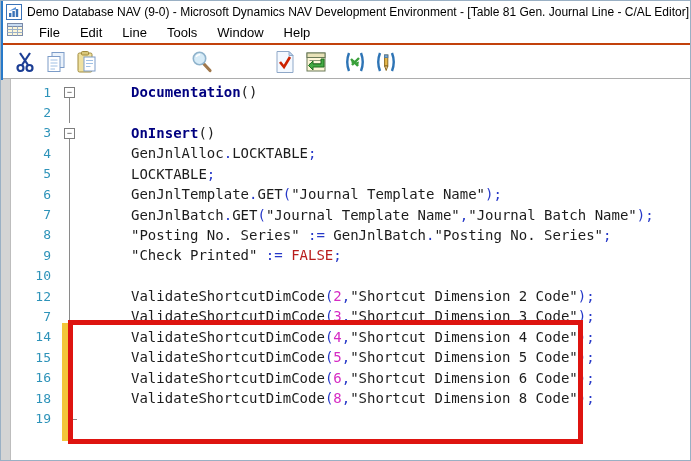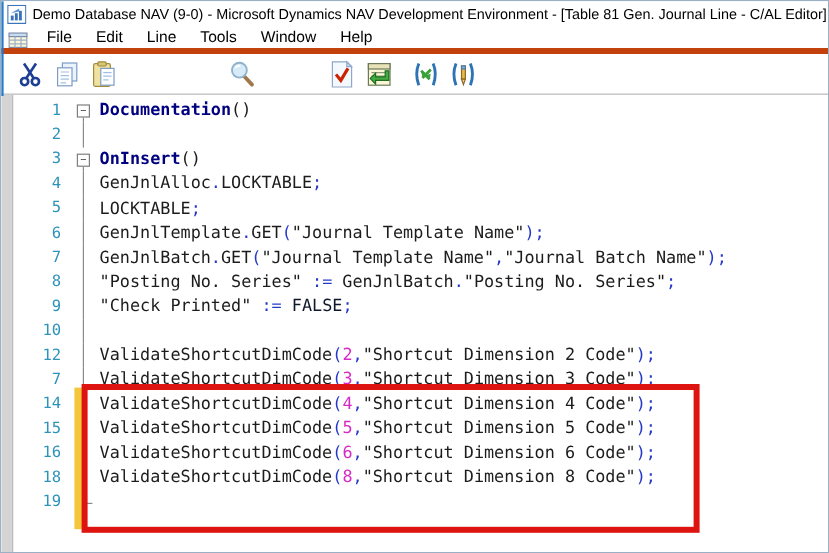--- a/index.html
+++ b/index.html
@@ -13,21 +13,21 @@
     border: 1px solid #9ab0c4;
   }
   .accent { position:absolute; left:0; top:0; width:2px; height:79px; background:#2779c9; z-index:5; }
 
   
   .titlebar { height:22px; display:flex; align-items:center; padding-left:5px; background:#fff; }
   .titlebar .ticon { width:16px; height:16px; margin-right:5px; flex:0 0 auto; }
   .titlebar .ttext { font-size:12px; color:#000; white-space:nowrap; }
 
   
-  .menubar { height:22px; display:flex; align-items:flex-end; background:#fff; border-bottom:5px solid #c2410c; padding-left:6px; }
+  .menubar { height:22px; display:flex; align-items:flex-start; background:#fff; border-bottom:2px solid #c2410c; padding-left:6px; }
   .menubar .micon { width:16px; height:13px; margin-right:6px; flex:0 0 auto; }
   .menu-item { font-size:13px; color:#000; padding:2px 10px; cursor:default; }
 
   
   .toolbar { height:34px; display:flex; align-items:center; background:#fff; border-bottom:1px solid #adadad; padding-left:10px; }
   .tbtn { width:28px; height:28px; display:flex; align-items:center; justify-content:center; margin-right:3px; }
   .tbtn svg { width:24px; height:24px; }
   .tbtn.gap-find { margin-left:84px; }
   .tbtn.gap-check { margin-left:52px; }
   .tbtn.gap-sym { margin-left:8px; }
@@ -39,26 +39,26 @@
   .code-row { display:flex; height:20.4px; align-items:center; position:relative; }
   .lnum { width:58px; flex:0 0 auto; text-align:right; padding-right:8px; font-size:13px; color:#2e93b9; z-index:2; }
   .fold { width:22px; flex:0 0 auto; position:relative; height:100%; }
   .fold .vl { position:absolute; left:10px; top:0; bottom:0; width:1px; background:#8a8a8a; }
   .fold.f-minus .vl { top:15px; }
   .fold.f-end .vl { bottom:9px; }
   .fold .hl { position:absolute; left:10px; bottom:9px; width:8px; height:1px; background:#8a8a8a; }
   .fold .fbox { position:absolute; left:5px; top:5px; width:11px; height:11px; border:1px solid #7e7e7e;
                 background:#fff; font-size:9px; line-height:9px; text-align:center; color:#333;
                 font-family:"Liberation Sans",sans-serif; }
-  .codeline { white-space:pre; font-size:14px; color:#1c1c1c; padding-left:2px; }
+  .codeline { white-space:pre; font-size:14px; color:#1c1c1c; padding-left:2px;margin-left:48px; }
   .tk-p { color:#1c1c1c; }
   .tk-k { color:#000080; font-weight:bold; }
   .tk-s { color:#2638c8; }
   .tk-n { color:#d62bc4; }
-  .tk-b { color:#0f172a; }
+  .tk-b { color:#b91c1c; }
 
   
   .changebar { position:absolute; left:61px; top:244px; width:8px; height:118px; background:#f3c73b; z-index:3; }
   .hlbox { position:absolute; left:67px; top:241px; width:515px; height:124px; border:5px solid #de1410; z-index:4; background:transparent; }
 </style>
 </head>
 <body>
 
 <div id="win">
   <div class="accent"></div>

